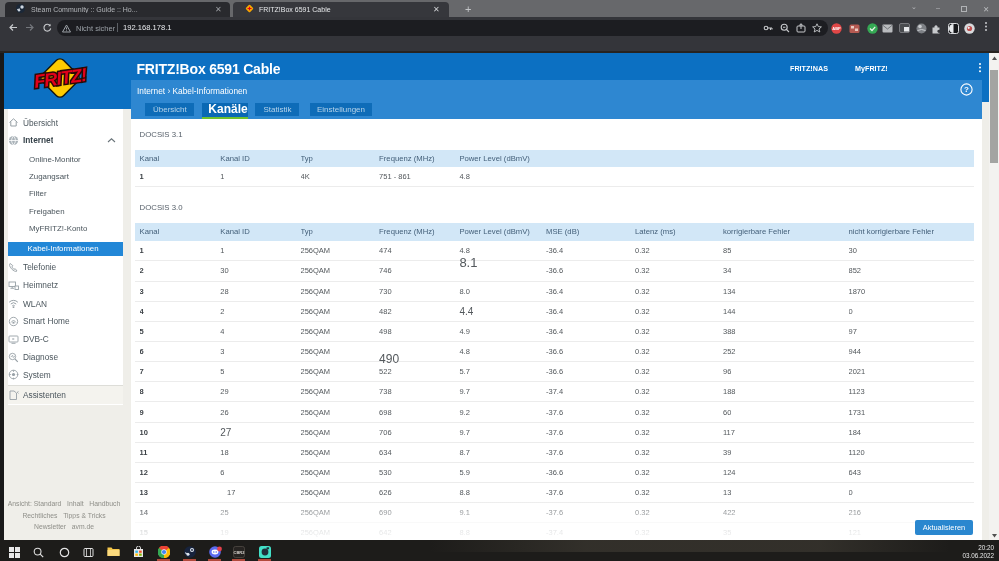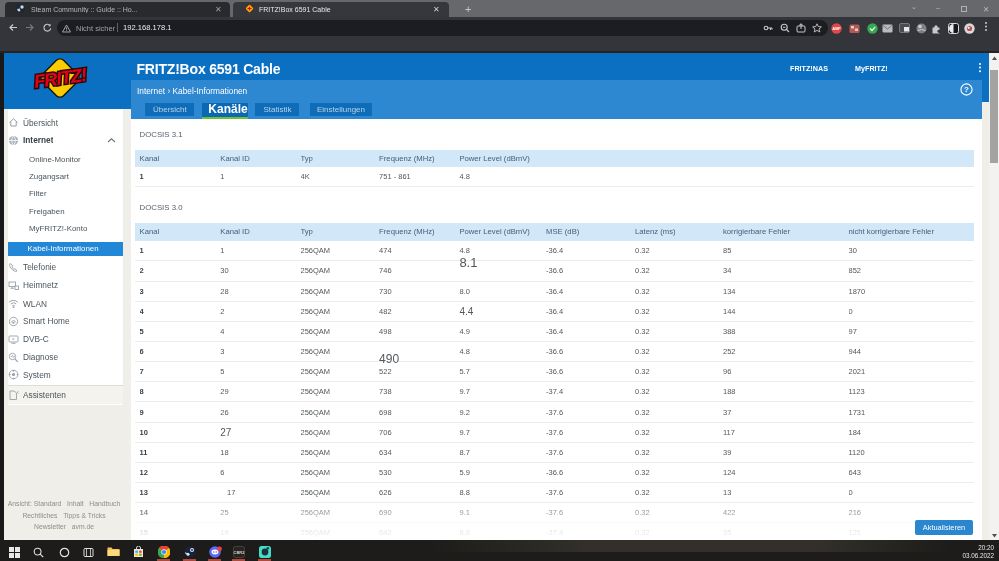--- a/index.html
+++ b/index.html
@@ -317,21 +317,21 @@
 <div class="t" style="left:723.0px;top:382.35px;height:20.15px;line-height:20.15px;font-size:7.5px;color:#53585c;">188</div>
 <div class="t" style="left:848.5px;top:382.35px;height:20.15px;line-height:20.15px;font-size:7.5px;color:#53585c;">1123</div>
 <div style="left:134.6px;top:402.5px;width:839.4px;height:20.15px;border-bottom:1px solid #ececec;"></div>
 <div class="t" style="left:139.6px;top:402.5px;height:20.15px;line-height:20.15px;font-size:7.5px;color:#3c4146;font-weight:bold;">9</div>
 <div class="t" style="left:220.3px;top:402.5px;height:20.15px;line-height:20.15px;font-size:7.5px;color:#53585c;">26</div>
 <div class="t" style="left:300.5px;top:402.5px;height:20.15px;line-height:20.15px;font-size:7.5px;color:#53585c;">256QAM</div>
 <div class="t" style="left:379.1px;top:402.5px;height:20.15px;line-height:20.15px;font-size:7.5px;color:#53585c;">698</div>
 <div class="t" style="left:459.4px;top:402.5px;height:20.15px;line-height:20.15px;font-size:7.5px;color:#53585c;">9.2</div>
 <div class="t" style="left:546.0px;top:402.5px;height:20.15px;line-height:20.15px;font-size:7.5px;color:#53585c;">-37.6</div>
 <div class="t" style="left:635.0px;top:402.5px;height:20.15px;line-height:20.15px;font-size:7.5px;color:#53585c;">0.32</div>
-<div class="t" style="left:723.0px;top:402.5px;height:20.15px;line-height:20.15px;font-size:7.5px;color:#53585c;">37</div>
+<div class="t" style="left:723.0px;top:402.5px;height:20.15px;line-height:20.15px;font-size:7.5px;color:#53585c;">60</div>
 <div class="t" style="left:848.5px;top:402.5px;height:20.15px;line-height:20.15px;font-size:7.5px;color:#53585c;">1731</div>
 <div style="left:134.6px;top:422.65px;width:839.4px;height:20.15px;border-bottom:1px solid #ececec;"></div>
 <div class="t" style="left:139.6px;top:422.65px;height:20.15px;line-height:20.15px;font-size:7.5px;color:#3c4146;font-weight:bold;">10</div>
 <div class="t" style="left:220.3px;top:422.65px;height:20.15px;line-height:20.15px;font-size:10px;color:#53585c;">27</div>
 <div class="t" style="left:300.5px;top:422.65px;height:20.15px;line-height:20.15px;font-size:7.5px;color:#53585c;">256QAM</div>
 <div class="t" style="left:379.1px;top:422.65px;height:20.15px;line-height:20.15px;font-size:7.5px;color:#53585c;">706</div>
 <div class="t" style="left:459.4px;top:422.65px;height:20.15px;line-height:20.15px;font-size:7.5px;color:#53585c;">9.7</div>
 <div class="t" style="left:546.0px;top:422.65px;height:20.15px;line-height:20.15px;font-size:7.5px;color:#53585c;">-37.6</div>
 <div class="t" style="left:635.0px;top:422.65px;height:20.15px;line-height:20.15px;font-size:7.5px;color:#53585c;">0.32</div>
 <div class="t" style="left:723.0px;top:422.65px;height:20.15px;line-height:20.15px;font-size:7.5px;color:#53585c;">117</div>

